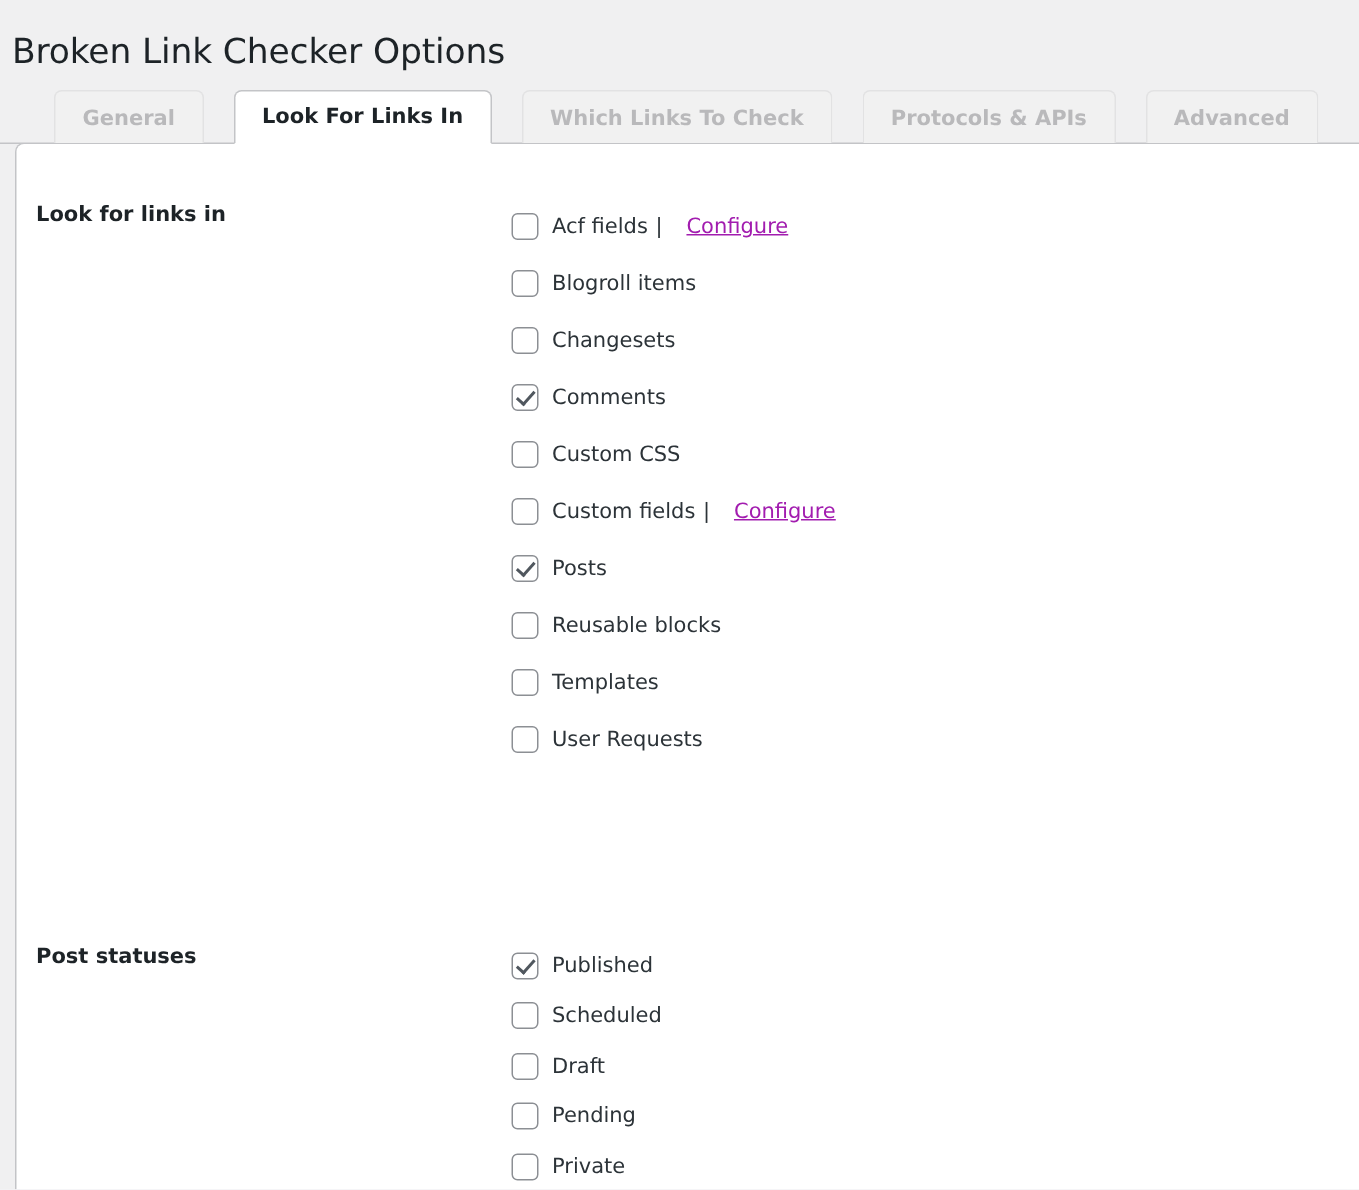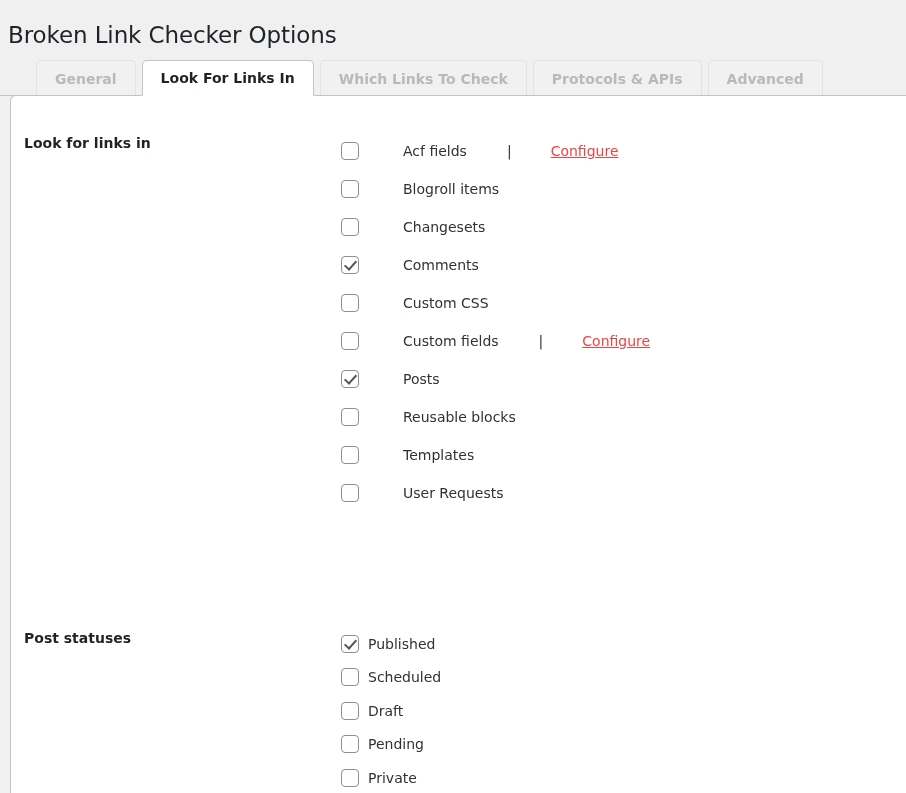--- a/index.html
+++ b/index.html
@@ -36,21 +36,21 @@
   
   .tab-strip {
     position: absolute;
     left: 0;
     top: 60px;
     width: 906px;
     height: 36px;
     display: flex;
     align-items: flex-end;
     padding-left: 36px;
-    gap: 6px;
+    gap: 20px;
     border-bottom: 1px solid #c3c4c7;
   }
   .tab {
     height: 36px;
     display: flex;
     align-items: center;
     padding: 0 18px;
     font-size: 14px;
     font-weight: 700;
     border: 1px solid #e2e2e3;
@@ -109,21 +109,21 @@
     line-height: 20px;
     padding-top: 1px;
     white-space: nowrap;
   }
 
   .row-field {
     flex: 1;
   }
 
   
-  .cb-list.spaced .cb-item { height: 38px; gap: 35px; }
+  .cb-list.spaced .cb-item { height: 38px; }
   .cb-list.tight  .cb-item { height: 33.5px; text-align: center; }
 
   .cb-item {
     display: flex;
     align-items: center;
     font-size: 14px;
     color: #2c3338;
     line-height: 1;
   }
 
@@ -152,23 +152,24 @@
 
   .cb-text {
     color: #2c3338;
     white-space: nowrap;
   }
   .cb-sep {
     color: #2c3338;
     margin: 0 4px 0 5px;
   }
   .cb-link {
-    color: #ef4444;
+    color: #a21caf;
     cursor: pointer;
     white-space: nowrap;
+    margin-left: 12px;
   }
 </style>
 </head>
 <body>
 
 <div id="page">
 
   <h1 class="page-title">Broken Link Checker Options</h1>
 
   <nav class="tab-strip" id="tab-strip">

